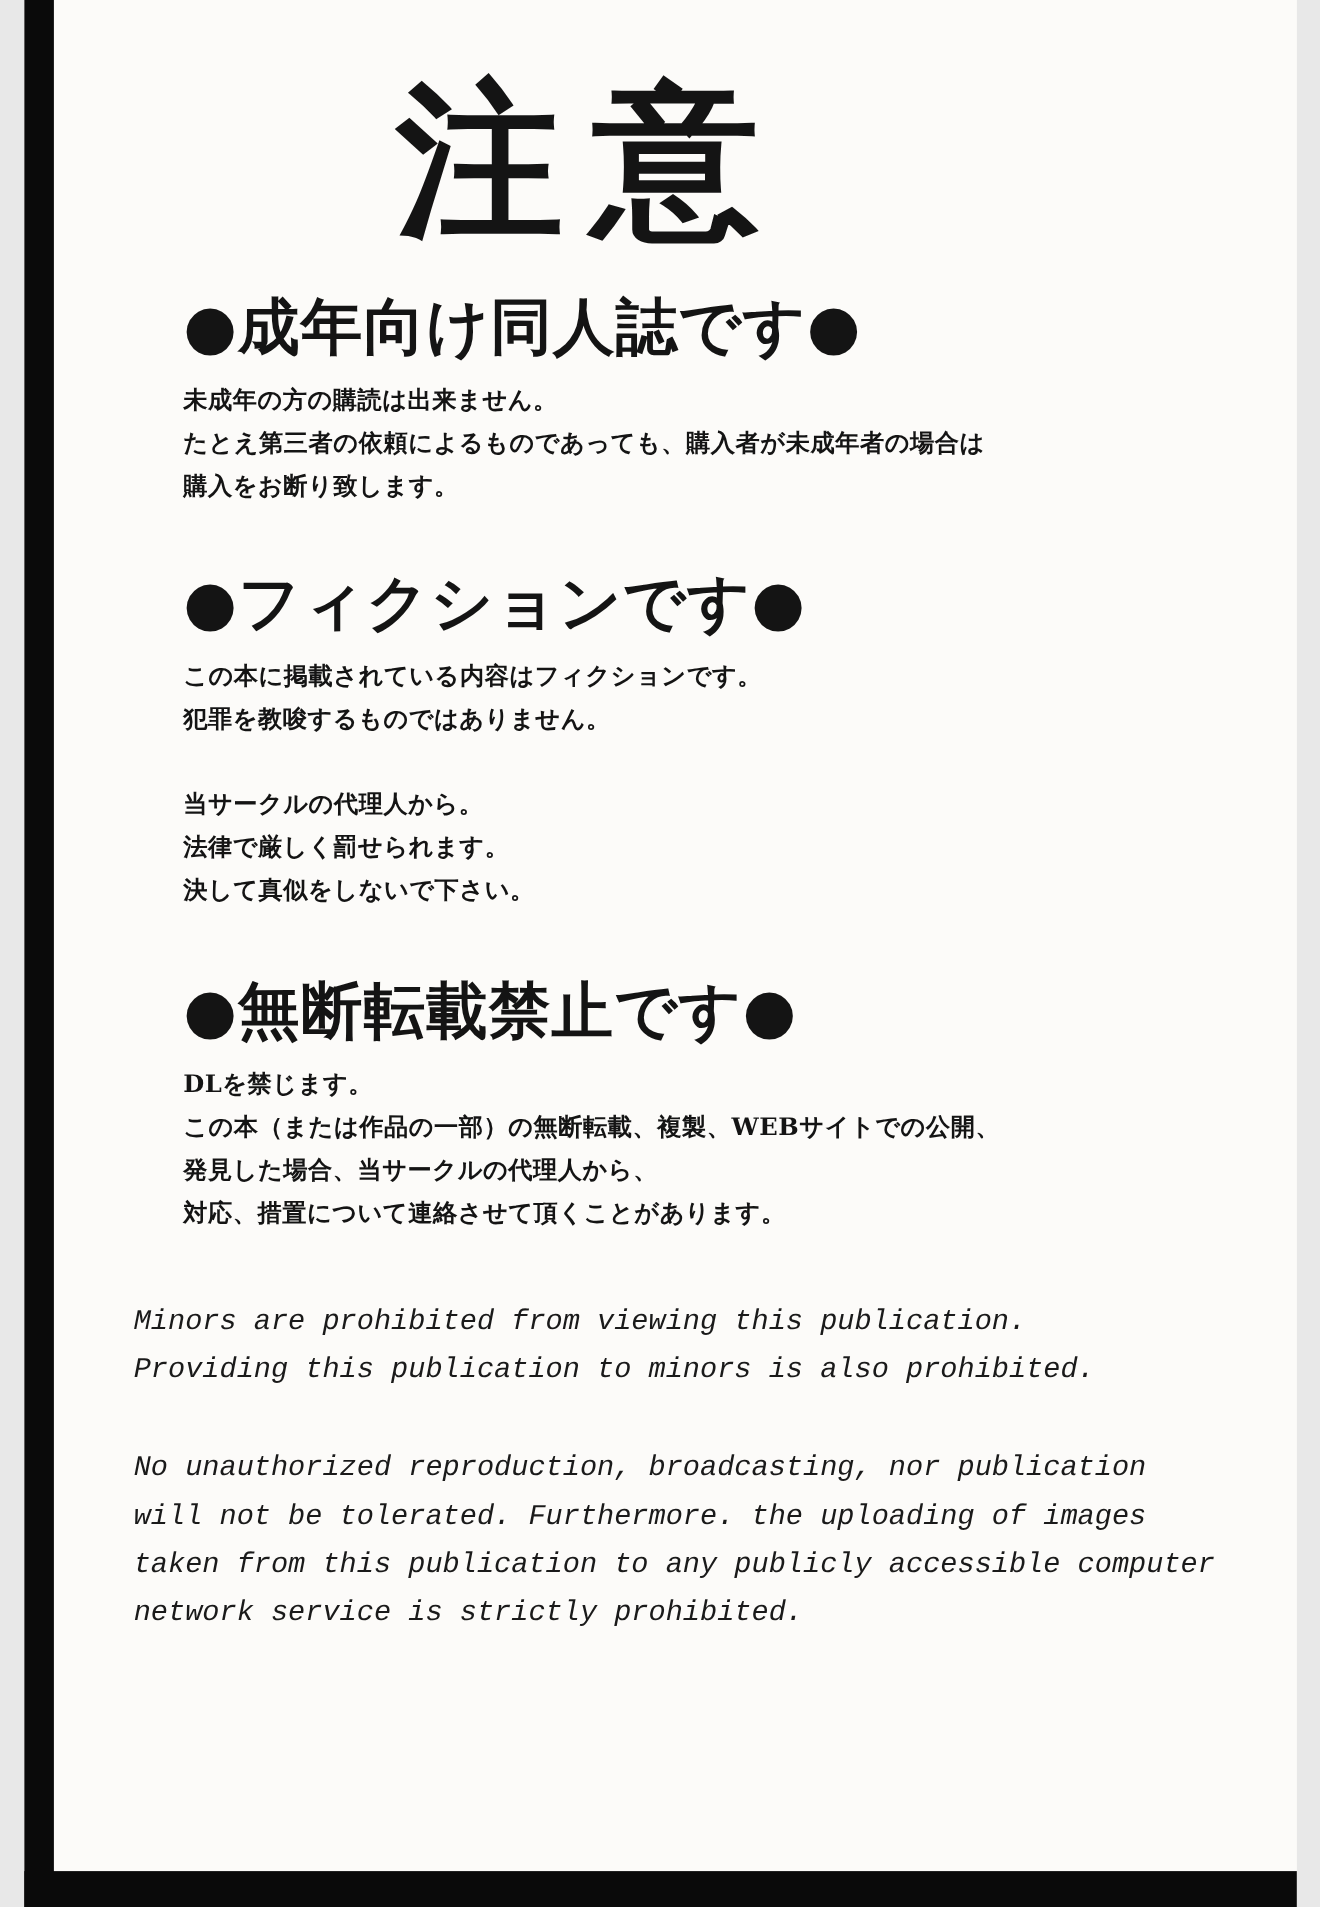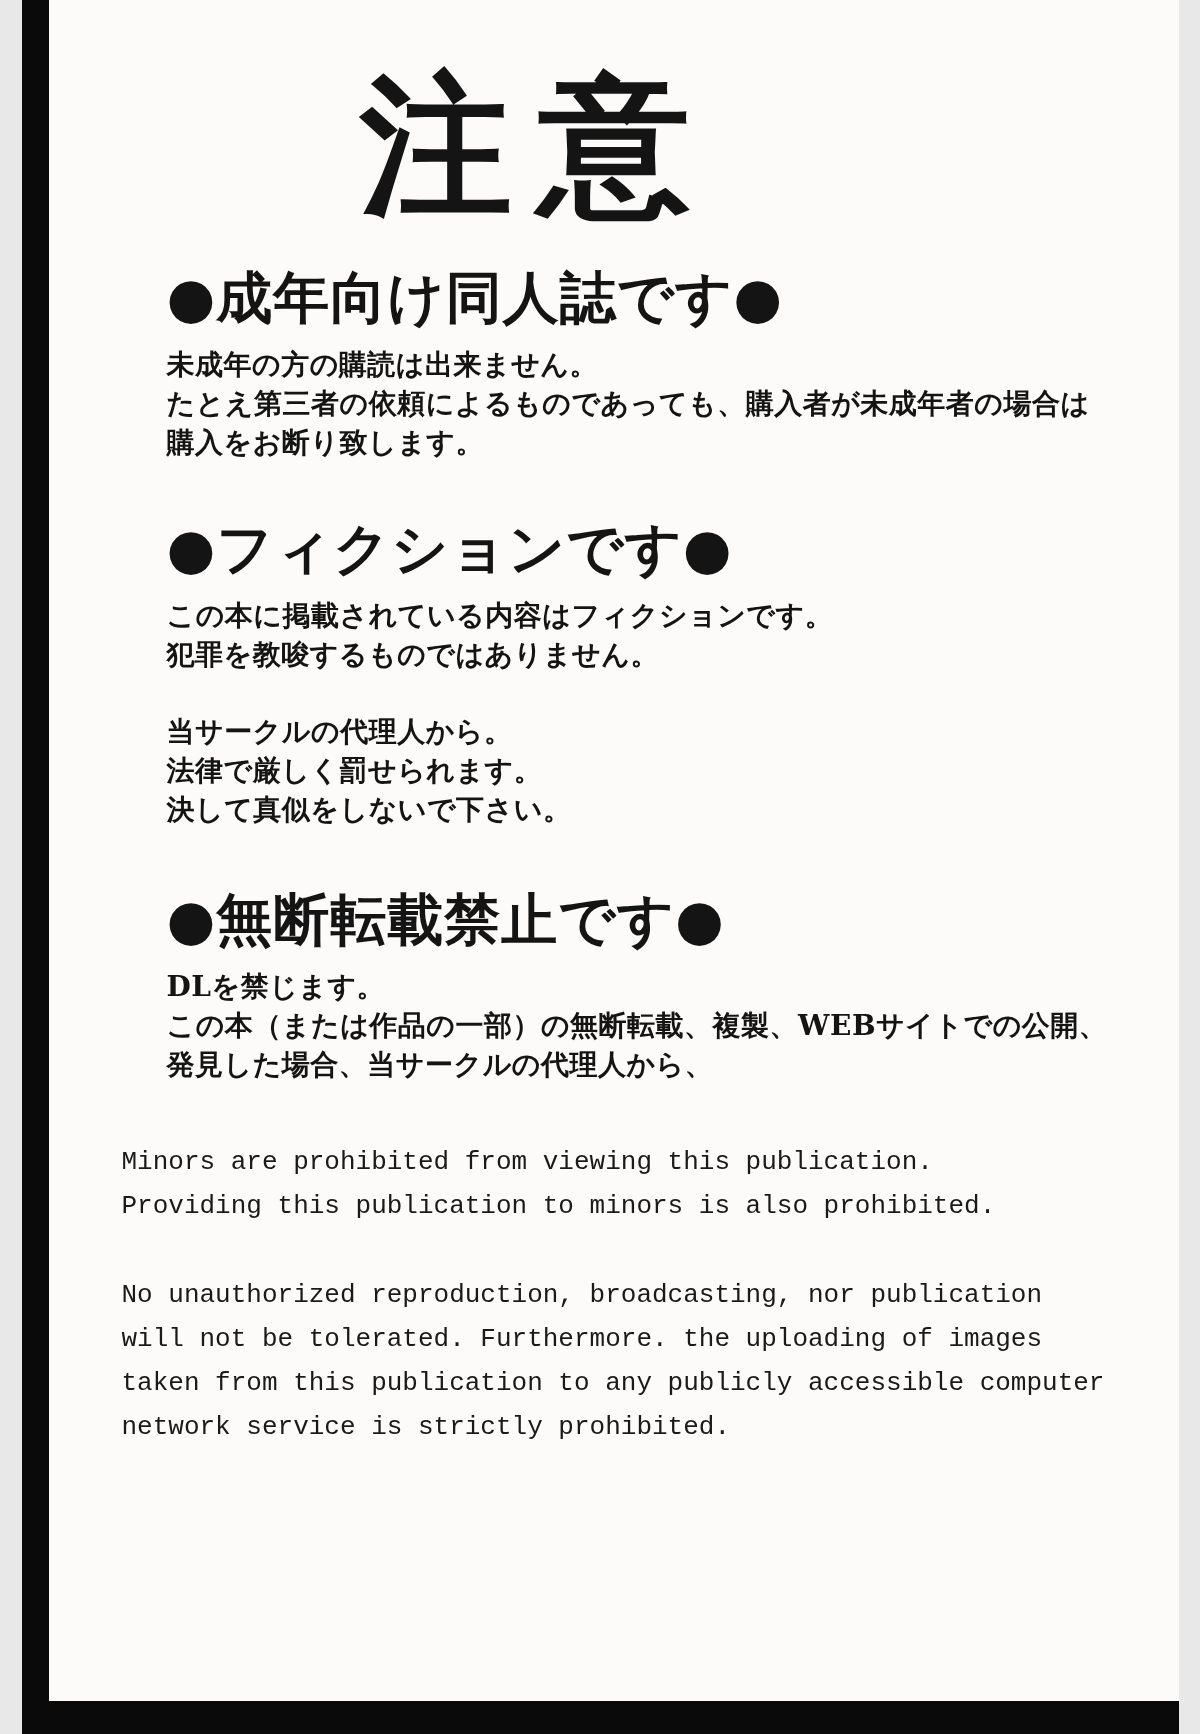--- a/index.html
+++ b/index.html
@@ -51,32 +51,32 @@
     line-height: 56px;
     font-weight: 700;
     letter-spacing: 1px;
   }
   .h1-space { margin-top: 42px; }
   .h2-space { margin-top: 58px; }
   .h3-space { margin-top: 62px; }
   .para { margin-top: 20px; }
   .para + .para { margin-top: 38px; }
   .jp-line {
-    font-size: 28px;
+    font-size: 22px;
     line-height: 39px;
     font-weight: 700;
     letter-spacing: 0.5px;
     white-space: nowrap;
   }
   .english {
     margin: 56px 0 0 73px;
     font-family: "Liberation Mono", "DejaVu Sans Mono", monospace;
     color: #1a1a1a;
   }
-  .en-para { margin: 0 0 0 0; }
+  .en-para { margin: 0 0 0 0; font-style: italic; }
   .en-para + .en-para { margin-top: 45px; }
   .en-line {
     font-size: 26px;
     line-height: 44px;
     white-space: nowrap;
   }
 </style>
 </head>
 <body>
 
@@ -109,20 +109,21 @@
         <div class="jp-line">決して真似をしないで下さい。</div>
       </div>
     </section>
 
     <section class="jp-section h3-space">
       <h2 class="heading">●無断転載禁止です●</h2>
       <div class="para">
         <div class="jp-line">DLを禁じます。</div>
         <div class="jp-line">この本（または作品の一部）の無断転載、複製、WEBサイトでの公開、</div>
         <div class="jp-line">発見した場合、当サークルの代理人から、</div>
+        <div class="jp-line">対応、措置について連絡させて頂くことがあります。</div>
       </div>
     </section>
 
     <section class="english">
       <div class="en-para">
         <div class="en-line">Minors are prohibited from viewing this publication.</div>
         <div class="en-line">Providing this publication to minors is also prohibited.</div>
       </div>
       <div class="en-para">
         <div class="en-line">No unauthorized reproduction, broadcasting, nor publication</div>

